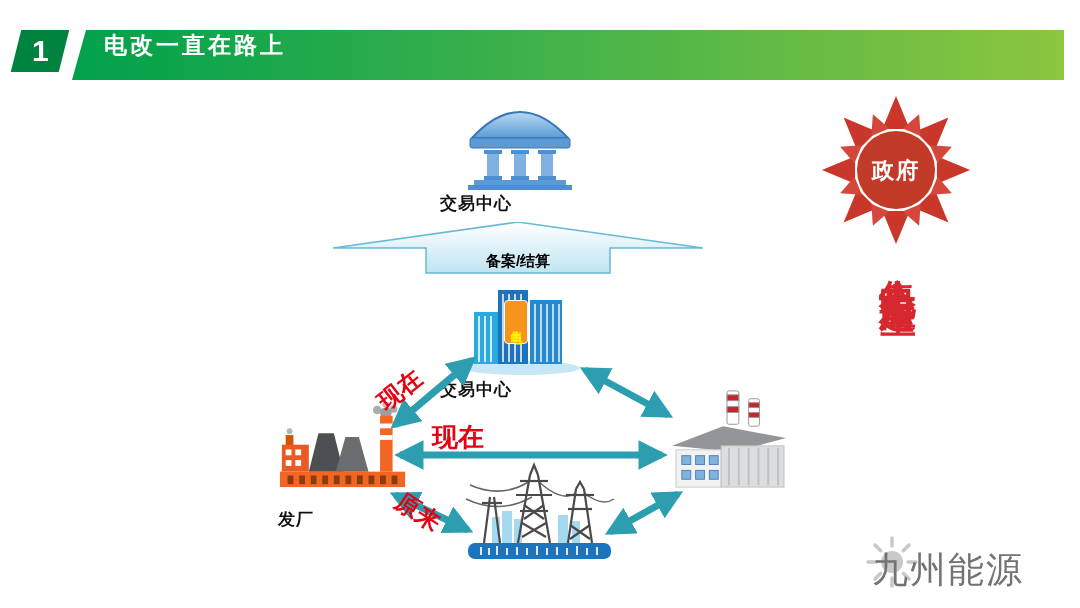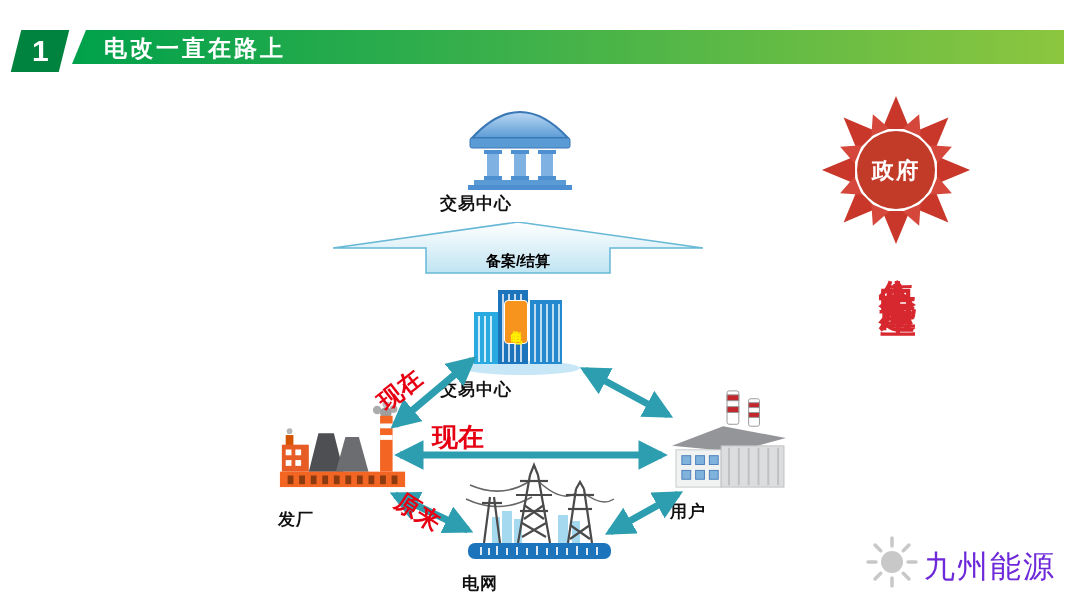--- a/index.html
+++ b/index.html
@@ -3,43 +3,43 @@
 <meta charset="utf-8">
 <style>
   html,body{margin:0;padding:0;background:#fff;}
   .slide{position:relative;width:1080px;height:608px;background:#ffffff;overflow:hidden;
          font-family:"Liberation Sans",sans-serif;}
 
   
   .hdr-num{position:absolute;left:16px;top:30px;width:48px;height:42px;background:#00833E;
            transform:skewX(-14deg);display:flex;align-items:center;justify-content:center;}
   .hdr-num span{transform:skewX(14deg);color:#fff;font-size:30px;font-weight:bold;}
-  .hdr-bar{position:absolute;left:72px;top:30px;right:16px;height:34px;
+  .hdr-bar{position:absolute;left:72px;top:30px;right:16px;height:50px;
            background:linear-gradient(90deg,#00A14B 0%,#2FAD4C 35%,#8CC63F 100%);
            clip-path:polygon(14px 0,100% 0,100% 100%,0 100%);
-           display:flex;align-items:flex-end;}
+           display:flex;align-items:flex-start;}
   .hdr-bar .title{color:#fff;font-size:23px;font-weight:bold;letter-spacing:3px;padding-left:32px;}
 
   
   .abs{position:absolute;}
   .lbl{position:absolute;text-align:left;font-weight:bold;font-size:17px;color:#111;letter-spacing:1px;}
   .edge{position:absolute;color:#E60012;font-weight:bold;}
   .edge-a{left:376px;top:374px;font-size:24px;transform:rotate(-38deg);}
   .edge-b{left:432px;top:420px;font-size:26px;}
   .edge-c{left:394px;top:496px;font-size:24px;transform:rotate(33deg);}
 
   .sign{position:absolute;left:42px;top:14px;width:22px;height:42px;background:#F7941D;
         border:1px solid #fff;border-radius:4px;color:#FFF200;font-size:12px;font-weight:bold;
         writing-mode:vertical-rl;text-orientation:upright;display:flex;align-items:center;
         justify-content:center;letter-spacing:2px;}
 
   .slogan{position:absolute;left:872px;top:250px;height:330px;color:#D7282F;font-size:37px;
           font-weight:bold;writing-mode:vertical-rl;text-orientation:upright;letter-spacing:3px;}
 
-  .wm-text{position:absolute;left:924px;top:546px;color:#6d28d9;font-size:31px;letter-spacing:2px;}
+  .wm-text{position:absolute;left:872px;top:546px;color:#737373;font-size:36px;letter-spacing:2px;}
 </style>
 </head>
 <body>
 
 <div class="slide">
 
   <div class="hdr-num">
     <span>1</span>
   </div>
   <div class="hdr-bar">
@@ -164,21 +164,20 @@
     <rect x="52" y="62" width="64" height="42" fill="#DCDDDE" stroke="#C0C1C3"></rect>
     <g stroke="#BFC0C2" stroke-width="2">
       <line x1="60" y1="64" x2="60" y2="102"></line>
         <line x1="70" y1="64" x2="70" y2="102"></line>
       <line x1="80" y1="64" x2="80" y2="102"></line>
         <line x1="90" y1="64" x2="90" y2="102"></line>
       <line x1="100" y1="64" x2="100" y2="102"></line>
         <line x1="110" y1="64" x2="110" y2="102"></line>
     </g>
   </svg>
-  <div class="lbl" style="left:670px;top:500px;width:118px">用户</div>
 
   <svg class="abs" style="left:462px;top:455px" width="155" height="112" viewBox="0 0 155 112">
     <g fill="#A5D9F0">
       <rect x="30" y="62" width="8" height="28"></rect>
         <rect x="40" y="56" width="10" height="34"></rect>
       <rect x="52" y="64" width="8" height="26"></rect>
         <rect x="96" y="60" width="10" height="30"></rect>
       <rect x="110" y="66" width="8" height="24"></rect>
     </g>
     <g stroke="#666" stroke-width="1.5" fill="none">
@@ -210,21 +209,20 @@
         <rect x="64" y="93" width="2" height="7"></rect>
       <rect x="74" y="91" width="2" height="9"></rect>
         <rect x="84" y="93" width="2" height="7"></rect>
       <rect x="94" y="92" width="2" height="8"></rect>
         <rect x="104" y="93" width="2" height="7"></rect>
       <rect x="114" y="91" width="2" height="9"></rect>
         <rect x="124" y="93" width="2" height="7"></rect>
       <rect x="134" y="92" width="2" height="8"></rect>
     </g>
   </svg>
-  <div class="lbl" style="left:462px;top:572px;width:155px">电网</div>
 
   <svg class="abs" style="left:260px;top:330px" width="520" height="260" viewBox="0 0 520 260">
     <defs>
       <marker id="ah" viewBox="0 0 10 10" refX="8" refY="5" markerWidth="4.2" markerHeight="4.2" orient="auto-start-reverse">
         <path d="M0 0 L10 5 L0 10 Z" fill="#2D9EB0"></path>
       </marker>
     </defs>
     <g stroke="#2D9EB0" stroke-width="7" marker-start="url(#ah)" marker-end="url(#ah)">
       <line x1="135" y1="95" x2="212" y2="30"></line>
       <line x1="140" y1="125" x2="402" y2="125"></line>

